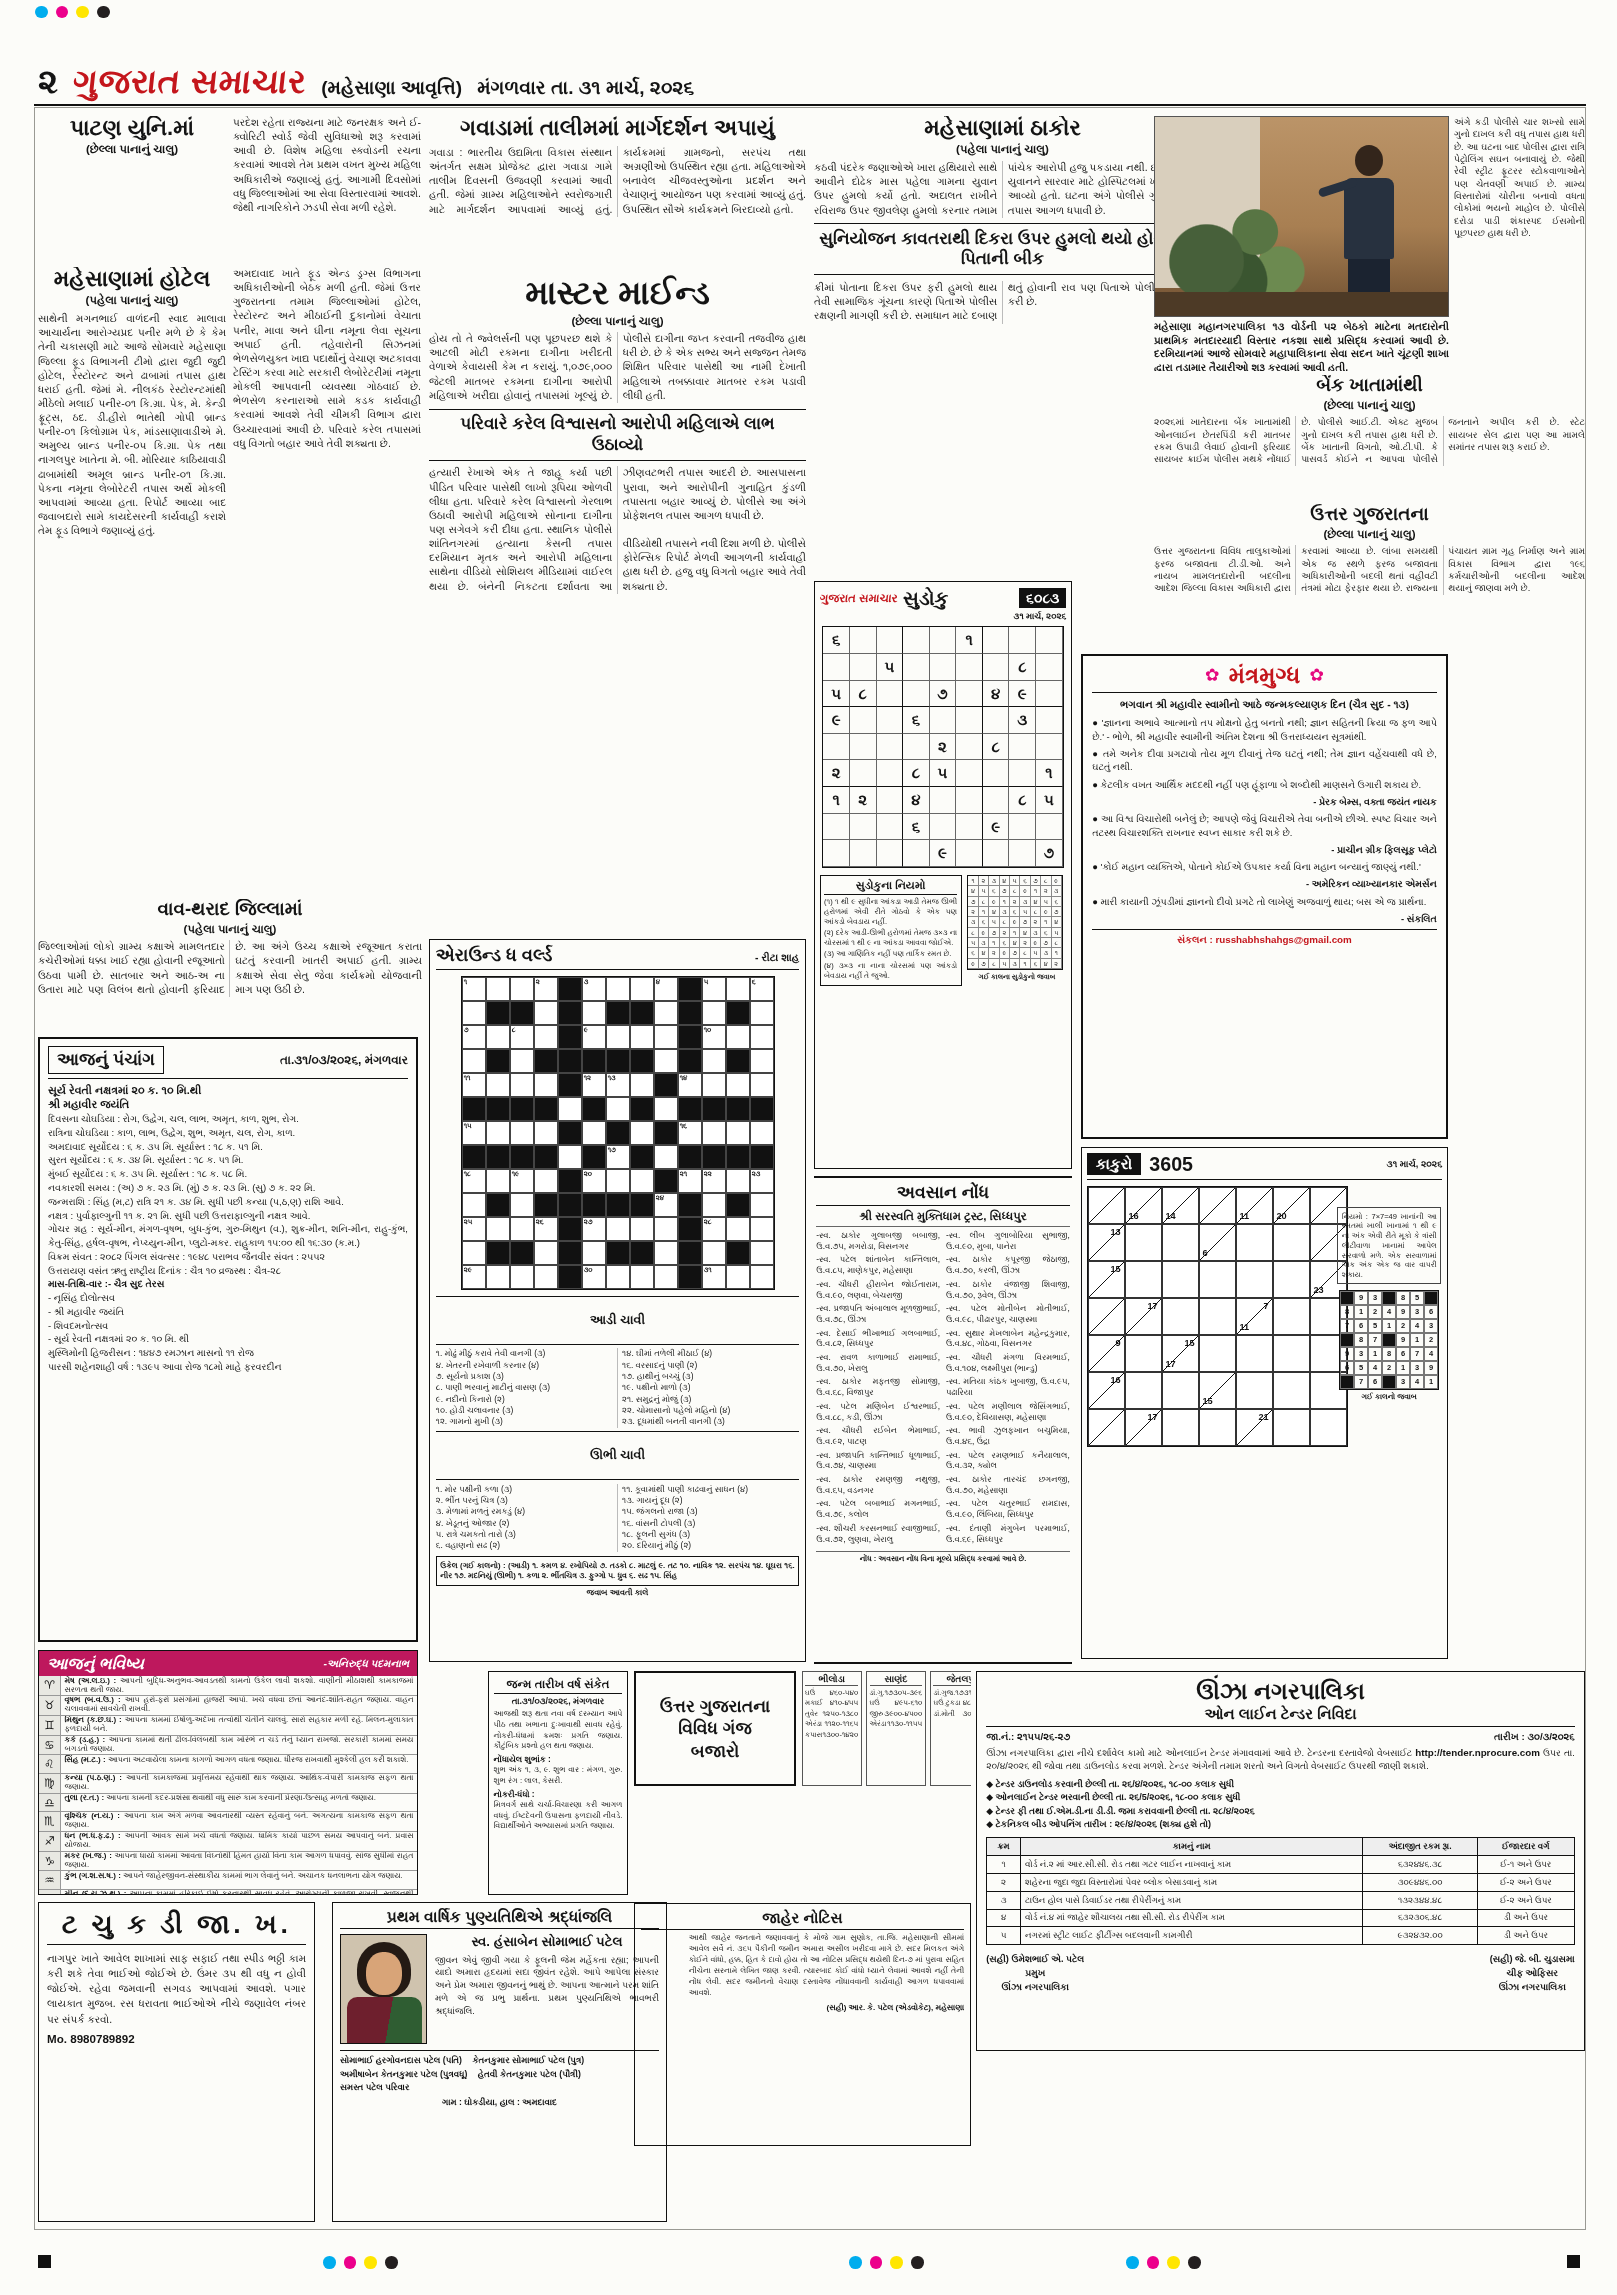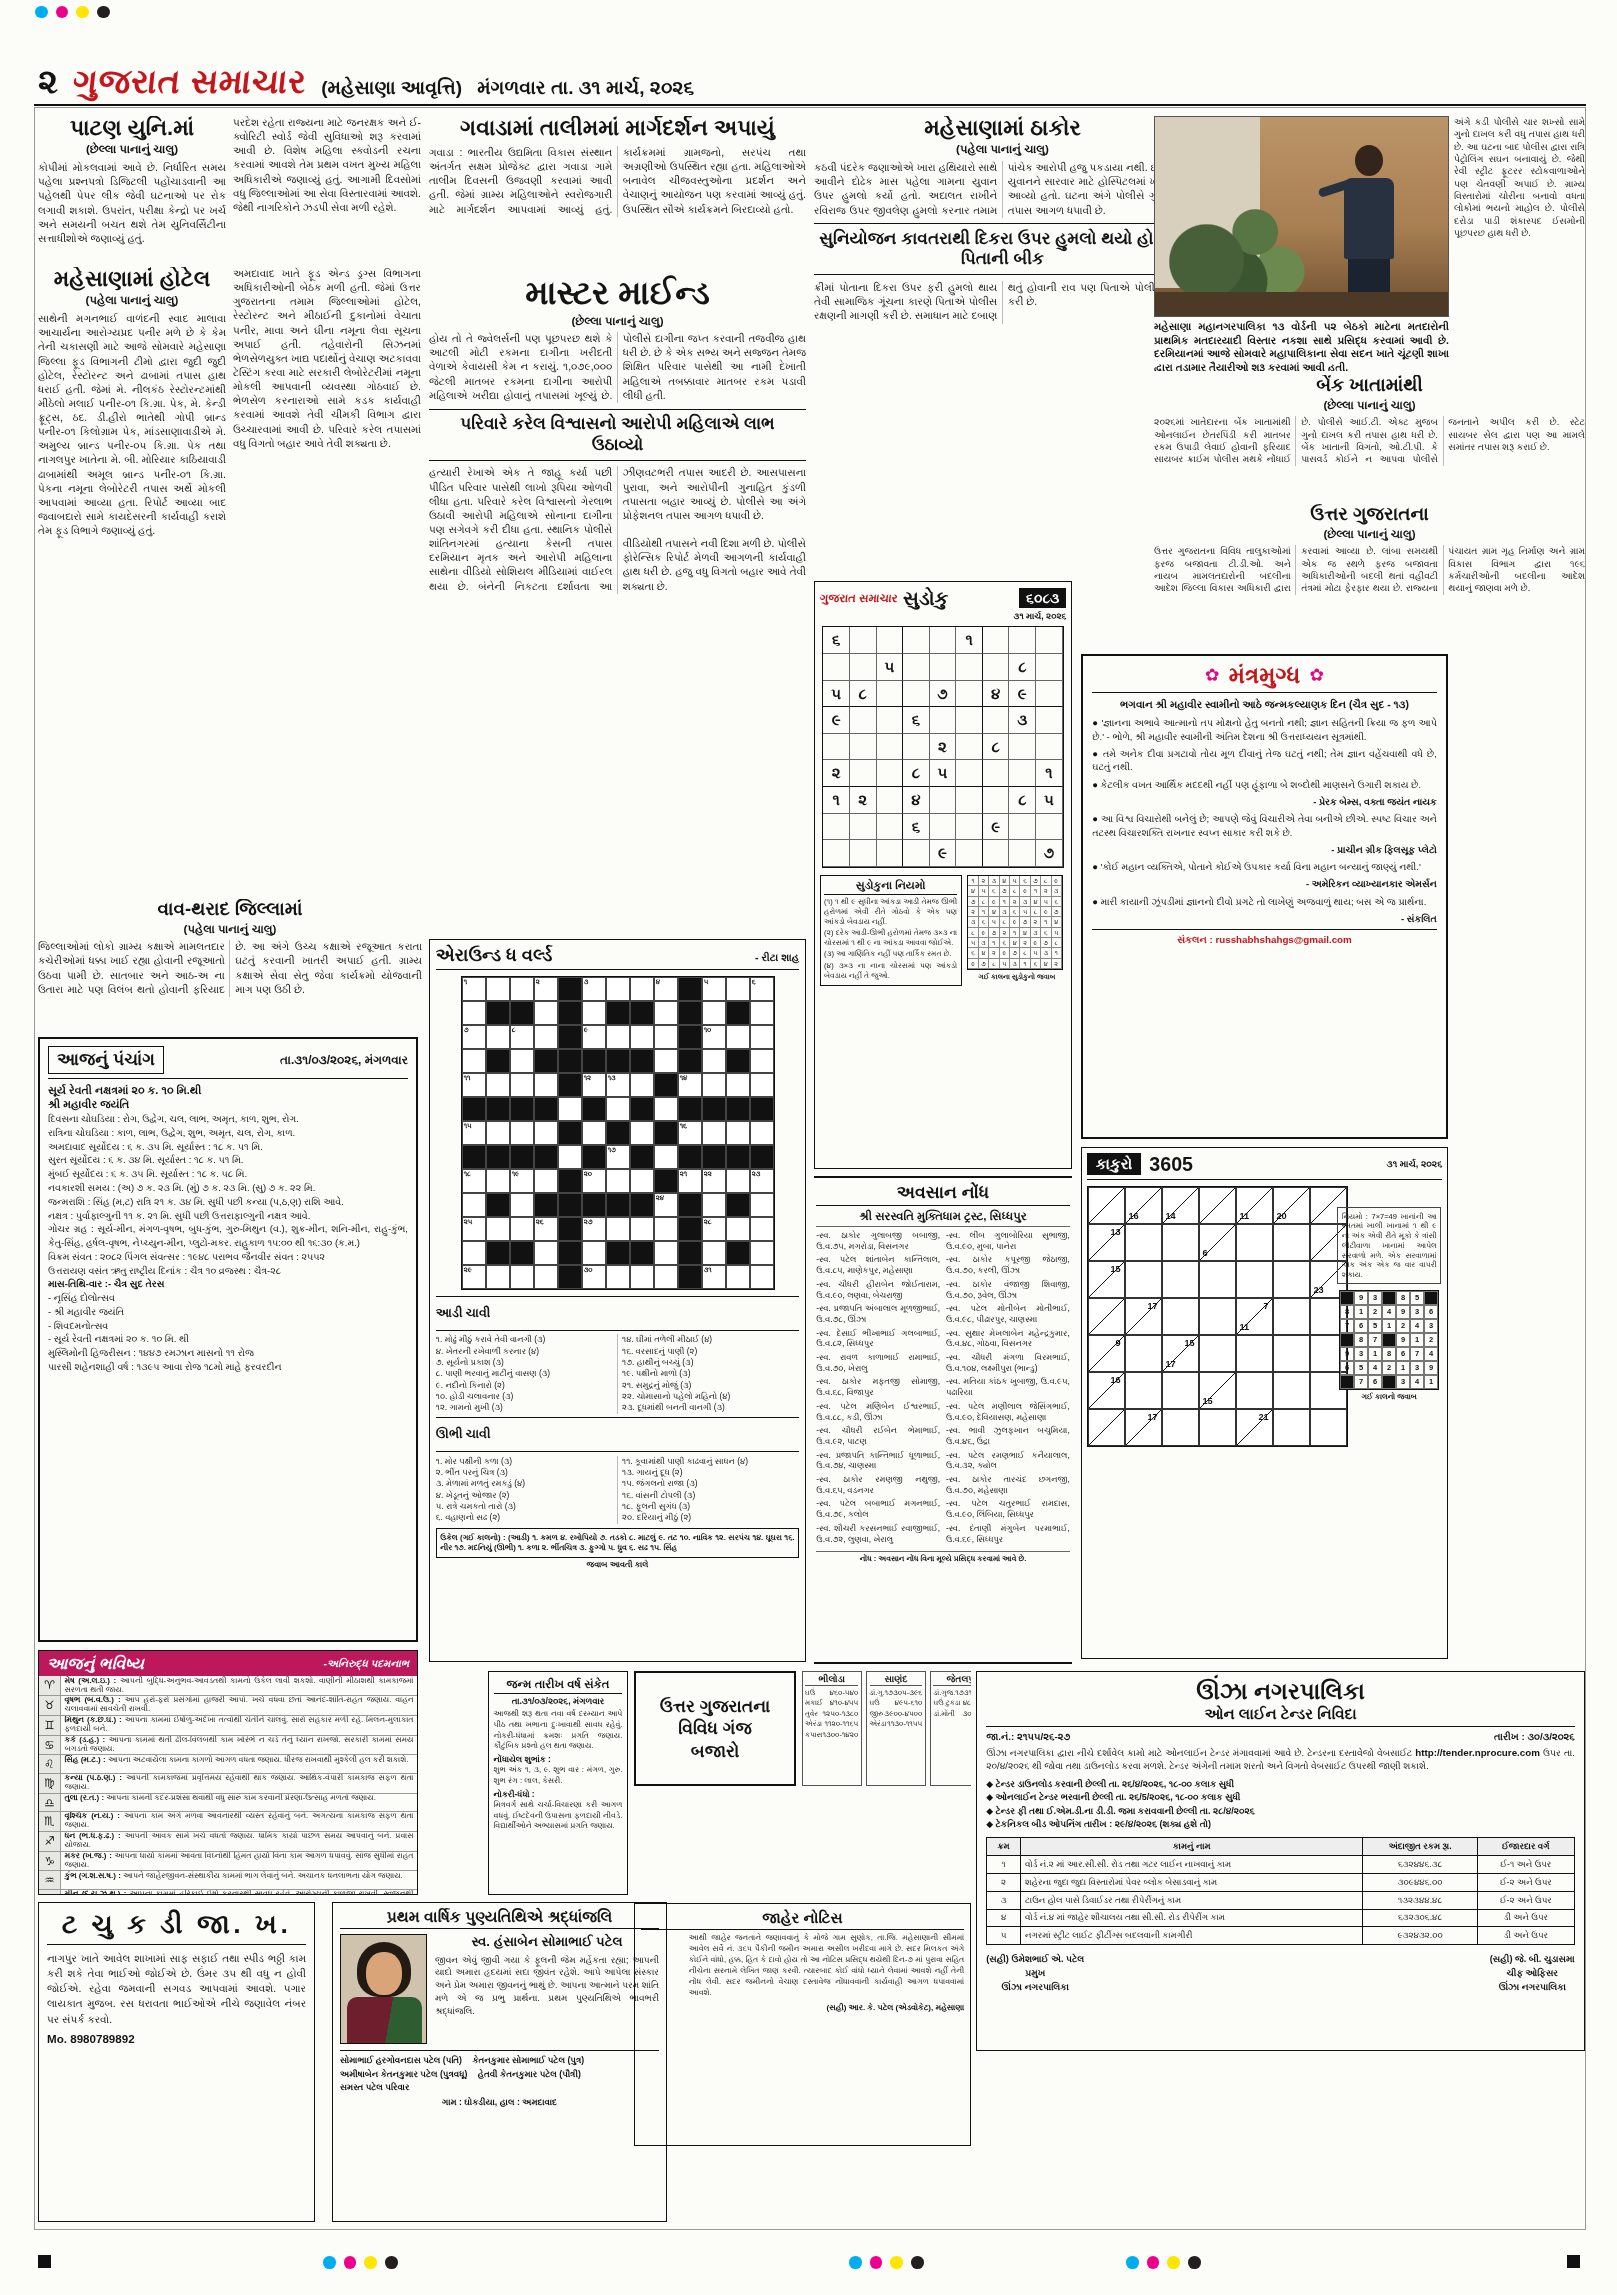--- a/index.html
+++ b/index.html
@@ -68,21 +68,21 @@
   .horo-tx b{font-size:8px;}
 
   
   .cw-box{border:1.2px solid #111;padding:4.6px 5.8px;}
   .cw-head{display:flex;justify-content:space-between;align-items:baseline;border-bottom:1.7px solid #111;padding-bottom:3.5px;}
   .cw-title{font-weight:bold;font-size:18px;}
   .cw-author{font-weight:bold;font-size:10.4px;}
   #cw-grid{display:grid;margin:5.8px auto;border:1.7px solid #111;width:max-content;}
   .cw-cell{width:24px;height:24px;border:0.6px solid #444;position:relative;background:#fff;}
   .cw-num{position:absolute;left:1.2px;top:0.6px;font-size:7px;font-weight:bold;}
-  .cw-clue-head{font-weight:bold;font-size:12.7px;border-top:1.2px solid #111;border-bottom:1.2px solid #111;padding:9px 0;margin:3.5px 0;font-family:Liberation Serif, serif;}
+  .cw-clue-head{font-weight:bold;text-align:center;font-size:12.7px;border-top:1.2px solid #111;border-bottom:1.2px solid #111;padding:16px 0;margin:3.5px 0;}
   .cw-clues{column-count:2;column-gap:9.2px;column-rule:0.6px solid #bbb;font-size:8.4px;line-height:1.35;}
   .cw-clues div{break-inside:avoid;}
   .cw-sol{border:1.2px solid #111;margin-top:4.6px;padding:3.5px;font-size:7.8px;line-height:1.3;font-weight:bold;text-align:justify;}
   .cw-note{text-align:center;font-weight:bold;font-size:8px;margin-top:2.3px;}
 
   
   .sud-boxo{border:1.2px solid #111;padding:4.6px;}
   .sud-head{display:flex;align-items:center;gap:5.8px;}
   .sud-brand{color:#c4161c;font-weight:bold;font-size:11.6px;transform:skewX(-6deg);}
   .sud-label{font-weight:bold;font-size:19.6px;}
@@ -260,21 +260,20 @@
     <span class="page-no">૨</span>
     <span class="paper-logo">ગુજરાત સમાચાર</span>
     <span class="edition-line">(મહેસાણા આવૃત્તિ)</span>
     <span class="edition-line">મંગળવાર તા. ૩૧ માર્ચ, ૨૦૨૬</span>
   </div>
   <div class="abs" id="head-rule"></div>
 
   <div class="blk" id="b-patan">
     <div class="headline">પાટણ યુનિ.માં</div>
     <div class="cont-note">(છેલ્લા પાનાનું ચાલુ)</div>
-    <div class="body-text">કોપીમાં મોકલવામાં આવે છે. નિર્ધારિત સમય પહેલા પ્રશ્નપત્રો ડિજિટલી પહોંચાડવાની આ પહેલથી પેપર લીક જેવી ઘટનાઓ પર રોક લગાવી શકાશે. ઉપરાંત, પરીક્ષા કેન્દ્રો પર ખર્ચ અને સમયની બચત થશે તેમ યુનિવર્સિટીના સત્તાધીશોએ જણાવ્યું હતું.</div>
   </div>
 
   <div class="blk" id="b-col2a">
     <div class="body-text">પરદેશ રહેતા રાજ્યના માટે જનરક્ષક અને ઈ-ક્વોરિટી સ્વોર્ડ જેવી સુવિધાઓ શરૂ કરવામાં આવી છે. વિશેષ મહિલા સ્ક્વોડની રચના કરવામાં આવશે તેમ પ્રથમ વખત મુખ્ય મહિલા અધિકારીએ જણાવ્યું હતું. આગામી દિવસોમાં વધુ જિલ્લાઓમાં આ સેવા વિસ્તારવામાં આવશે. જેથી નાગરિકોને ઝડપી સેવા મળી રહેશે.</div>
   </div>
 
   <div class="blk" id="b-gavada">
     <div class="headline">ગવાડામાં તાલીમમાં માર્ગદર્શન અપાયું</div>
     <div class="body-text two-col" style="margin-top:5.8px;">ગવાડા : ભારતીય ઉદ્યમિતા વિકાસ સંસ્થાન અંતર્ગત સક્ષમ પ્રોજેક્ટ દ્વારા ગવાડા ગામે તાલીમ દિવસની ઉજવણી કરવામાં આવી હતી. જેમાં ગ્રામ્ય મહિલાઓને સ્વરોજગારી માટે માર્ગદર્શન આપવામાં આવ્યું હતું. કાર્યક્રમમાં ગ્રામજનો, સરપંચ તથા અગ્રણીઓ ઉપસ્થિત રહ્યા હતા. મહિલાઓએ બનાવેલ ચીજવસ્તુઓના પ્રદર્શન અને વેચાણનું આયોજન પણ કરવામાં આવ્યું હતું. ઉપસ્થિત સૌએ કાર્યક્રમને બિરદાવ્યો હતો.</div>
   </div>

